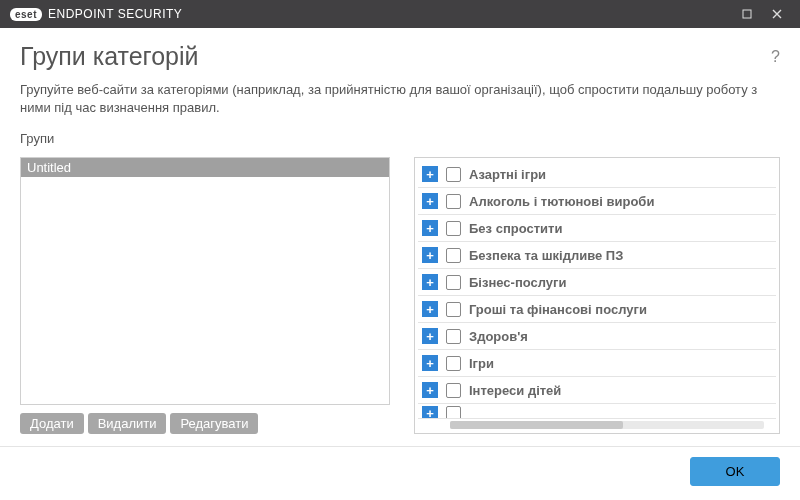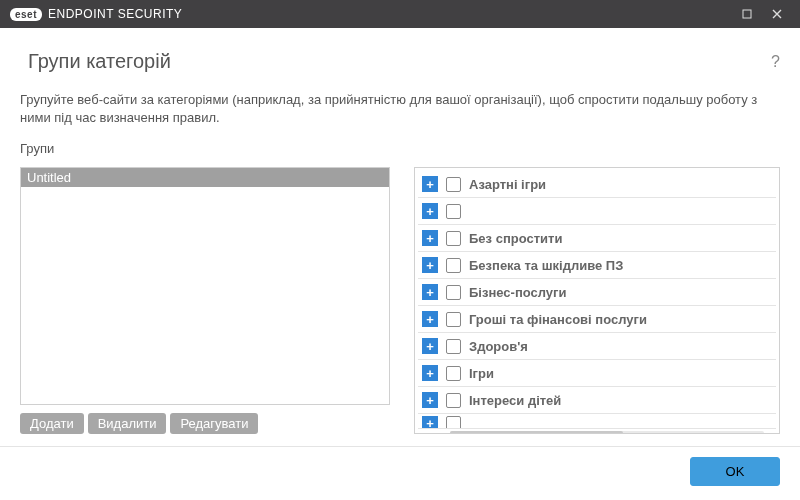--- a/index.html
+++ b/index.html
@@ -47,24 +47,24 @@
 
   
   .content {
     flex: 1;
     padding: 14px 20px 12px 20px;
     display: flex; flex-direction: column;
     overflow: hidden;
   }
   .header-row { display: flex; align-items: center; }
   .page-title {
-    font-size: 20px;
+    font-size: 25px;
     color: #555;
     font-weight: 400;
-    margin: 8px;
+    margin: 0;
   }
   .help-icon {
     margin-left: auto;
     color: #888;
     font-size: 16px;
   }
   .description {
     margin: 10px 0 14px 0;
     color: #555;
     line-height: 1.4;
@@ -258,20 +258,21 @@
       <div class="categories-box">
         <div class="categories-inner">
           <div class="cat-row">
             <span class="expand-btn">+</span>
             <span class="cat-check"></span>
             <span class="cat-label">Азартні ігри</span>
           </div>
           <div class="cat-row">
             <span class="expand-btn">+</span>
             <span class="cat-check"></span>
+            <span class="cat-label">Алкоголь і тютюнові вироби</span>
           </div>
           <div class="cat-row">
             <span class="expand-btn">+</span>
             <span class="cat-check"></span>
             <span class="cat-label">Без спростити</span>
           </div>
           <div class="cat-row">
             <span class="expand-btn">+</span>
             <span class="cat-check"></span>
             <span class="cat-label">Безпека та шкідливе ПЗ</span>

